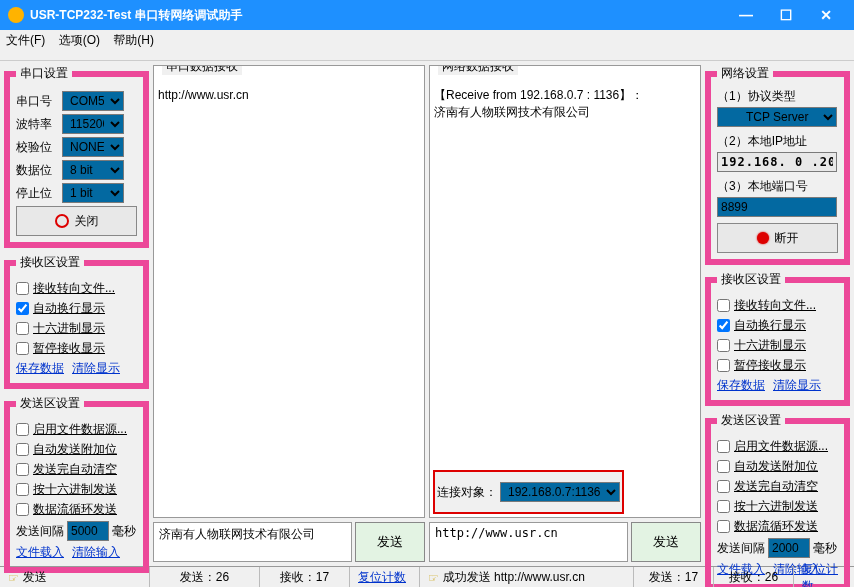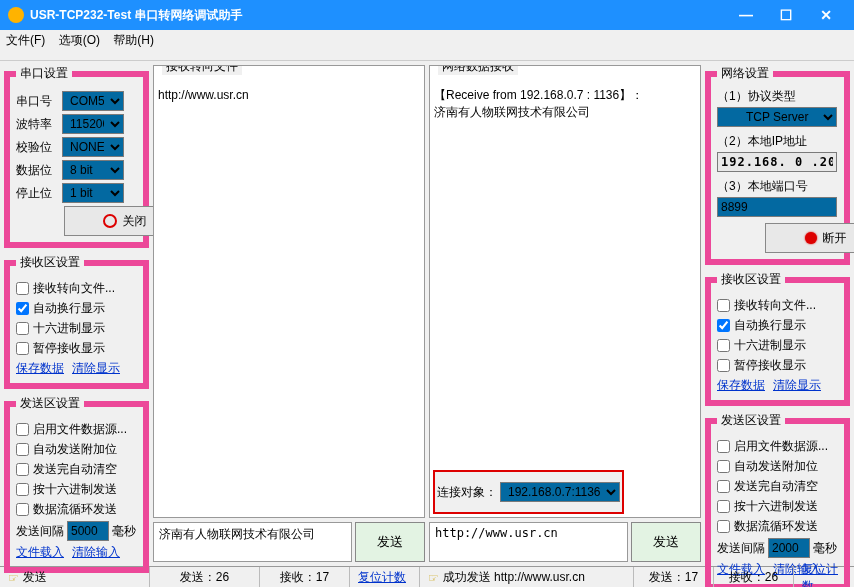--- a/index.html
+++ b/index.html
@@ -13,24 +13,24 @@
 .content { display: flex; padding: 4px; gap: 4px; height: 505px; }
 .col-left, .col-right { width: 145px; display: flex; flex-direction: column; gap: 6px; }
 .col-mid { flex: 1; display: flex; gap: 4px; position: relative; }
 fieldset { border: 6px solid #ec4899; padding: 6px 6px 6px 6px; }
 legend { padding: 0 4px; }
 .row { display: flex; align-items: center; margin: 3px 0; gap: 4px; }
 .row label { width: 42px; }
 select, input[type=text] { border: 1px solid #7a7a7a; background: #0369a1; height: 20px; padding: 0 3px; font-size: 12px; }
 select { width: 62px; }
 .btn { border: 1px solid #888; background: #e8e8e8; padding: 4px 10px; cursor: pointer; display: inline-flex; align-items: center; gap: 6px; justify-content: center; }
-.btn.big { width: 100%; height: 30px; font-size: 14px; margin-left: 48px; }
+.btn.big { width: 100%; height: 30px; font-size: 14px; }
 .redring { width: 14px; height: 14px; border: 2px solid #d00; border-radius: 50%; display: inline-block; position: relative; }
 .reddot { width: 12px; height: 12px; background: #d00; border-radius: 50%; display: inline-block; box-shadow: 0 0 2px #d00; }
-.chkrow { display: flex; align-items: center; margin: 3px 0; gap: 4px; }
+.chkrow { display: flex; align-items: center; margin: 3px 0; gap: 4px; text-decoration: underline; }
 .chkrow input { margin: 0; }
 .linkrow a { color: #0033cc; text-decoration: underline; cursor: pointer; margin-right: 8px; }
 .midcol { flex: 1; display: flex; flex-direction: column; }
 .recvbox { border: 1px solid #999; flex: 1; background: #fff; padding: 4px; font-family: "SimSun", monospace; font-size: 12px; line-height: 1.4; overflow: hidden; position: relative; }
 .recvtitle { position: relative; top: -12px; background: #f0f0f0; padding: 0 4px; display: inline-block; margin-left: 4px; }
 .sendrow { display: flex; height: 40px; margin-top: 4px; }
 .sendinput { flex: 1; border: 1px solid #999; background: #fff; padding: 3px 5px; font-family: SimSun, monospace; }
 .sendbtn { width: 70px; border: 1px solid #888; background: #e3f3e3; cursor: pointer; font-size: 13px; margin-left: 3px; }
 .targetrow { position: absolute; bottom: 3px; left: 3px; display: flex; align-items: center; gap: 3px; border: 2px solid #d00; padding: 10px 2px; background: #f0f0f0; }
 .targetrow select { width: 120px; }
@@ -149,21 +149,21 @@
           <marker id="ah" markerWidth="10" markerHeight="8" refX="9" refY="4" orient="auto">
             <path d="M0,0 L10,4 L0,8 z" fill="#e00"></path>
           </marker>
         </defs>
       <line x1="380" y1="16" x2="80" y2="440" stroke="#e00" stroke-width="2.5" marker-end="url(#ah)"></line>
       <line x1="95" y1="16" x2="370" y2="440" stroke="#e00" stroke-width="2.5" marker-end="url(#ah)"></line>
     </svg>
 
     <div class="midcol">
       <div class="recvbox">
-        <span class="recvtitle">接收转向文件</span>
+        <span class="recvtitle">串口数据接收</span>
         <div>http://www.usr.cn</div>
       </div>
       <div class="sendrow">
         <div class="sendinput">济南有人物联网技术有限公司</div>
         <button class="sendbtn">发送</button>
       </div>
     </div>
 
     <div class="midcol">
       <div class="recvbox">

